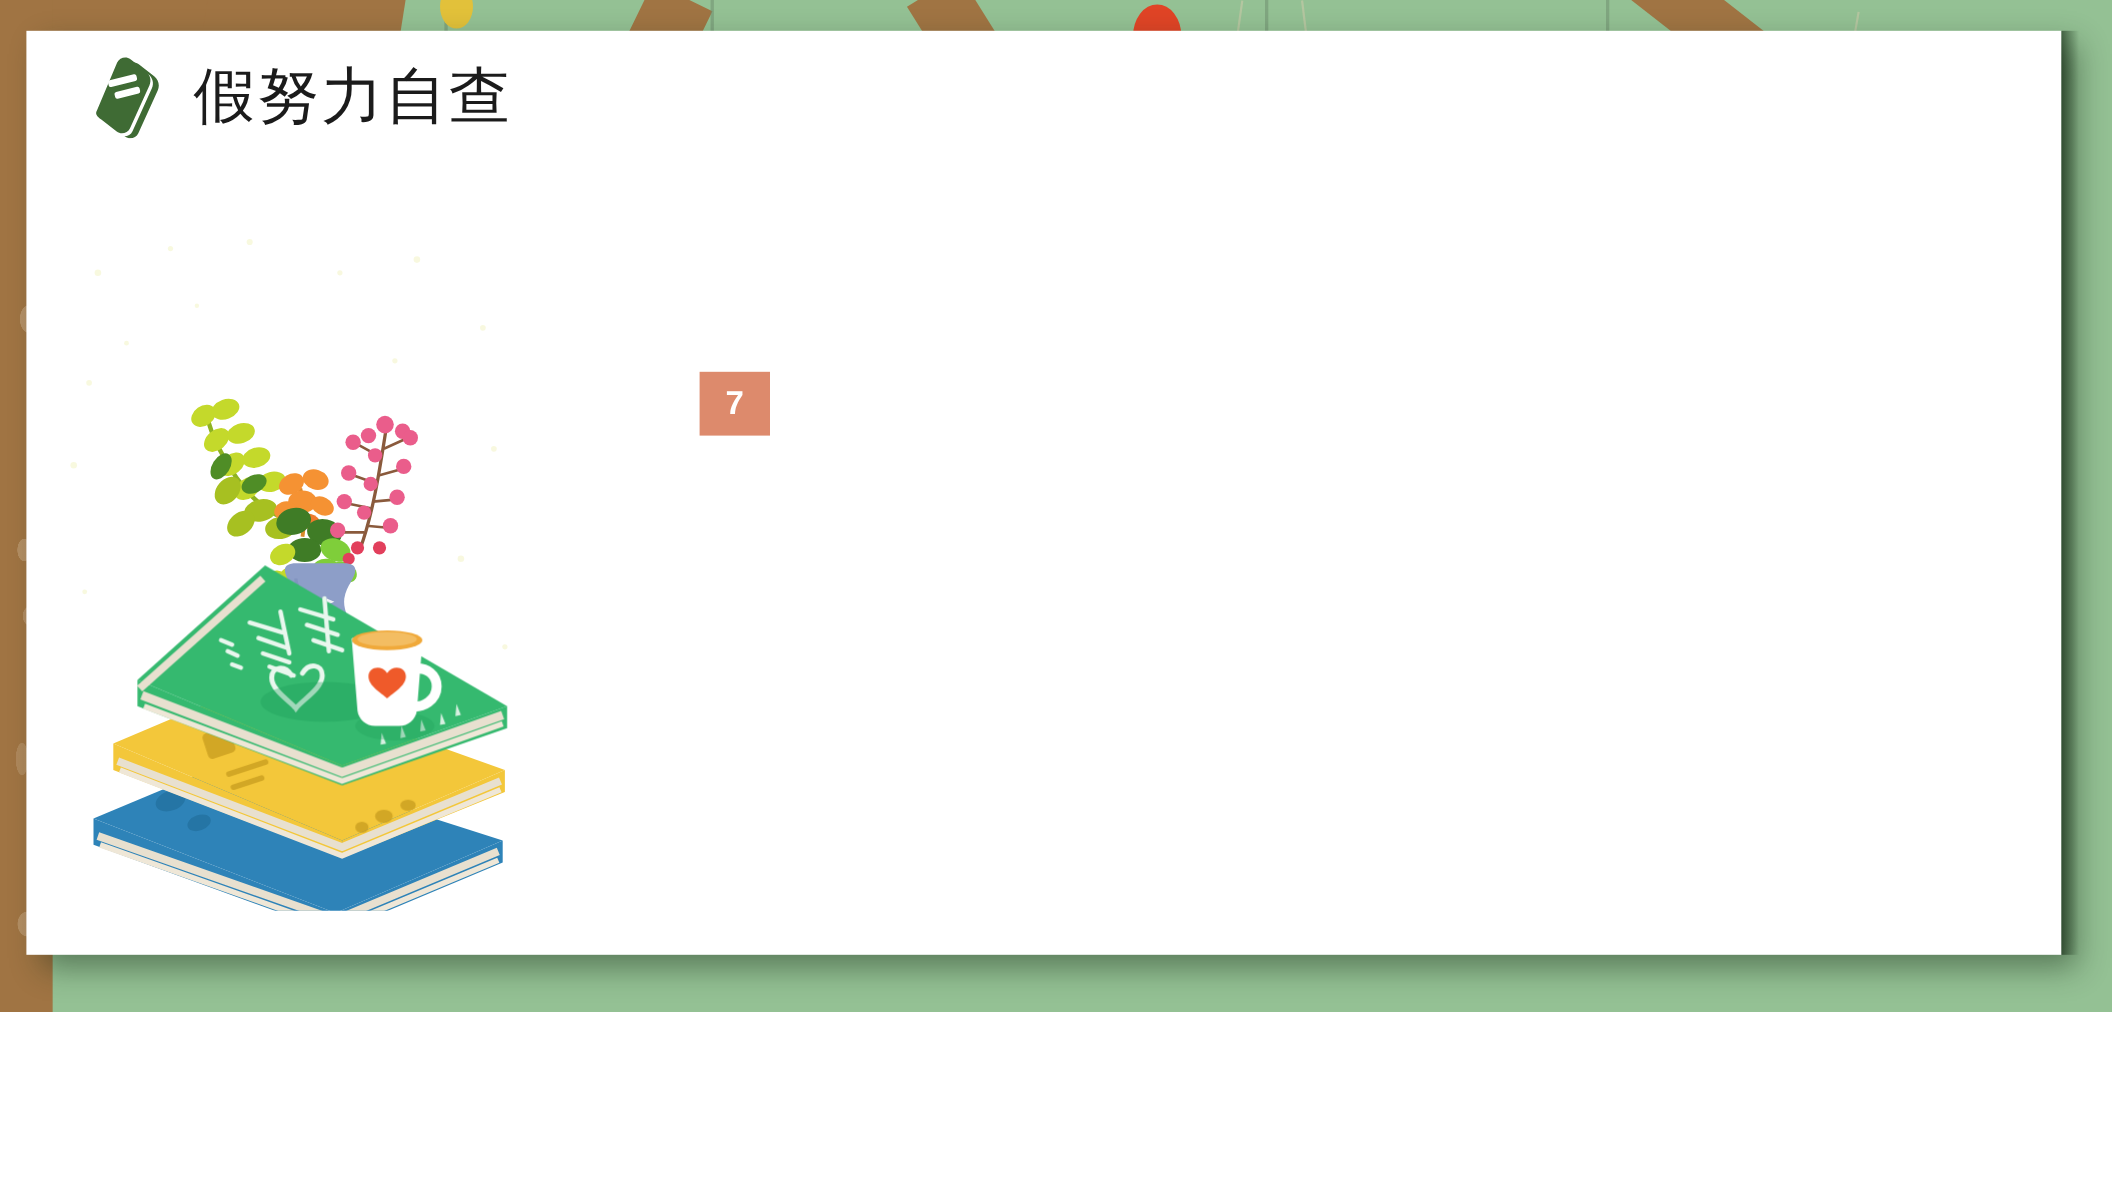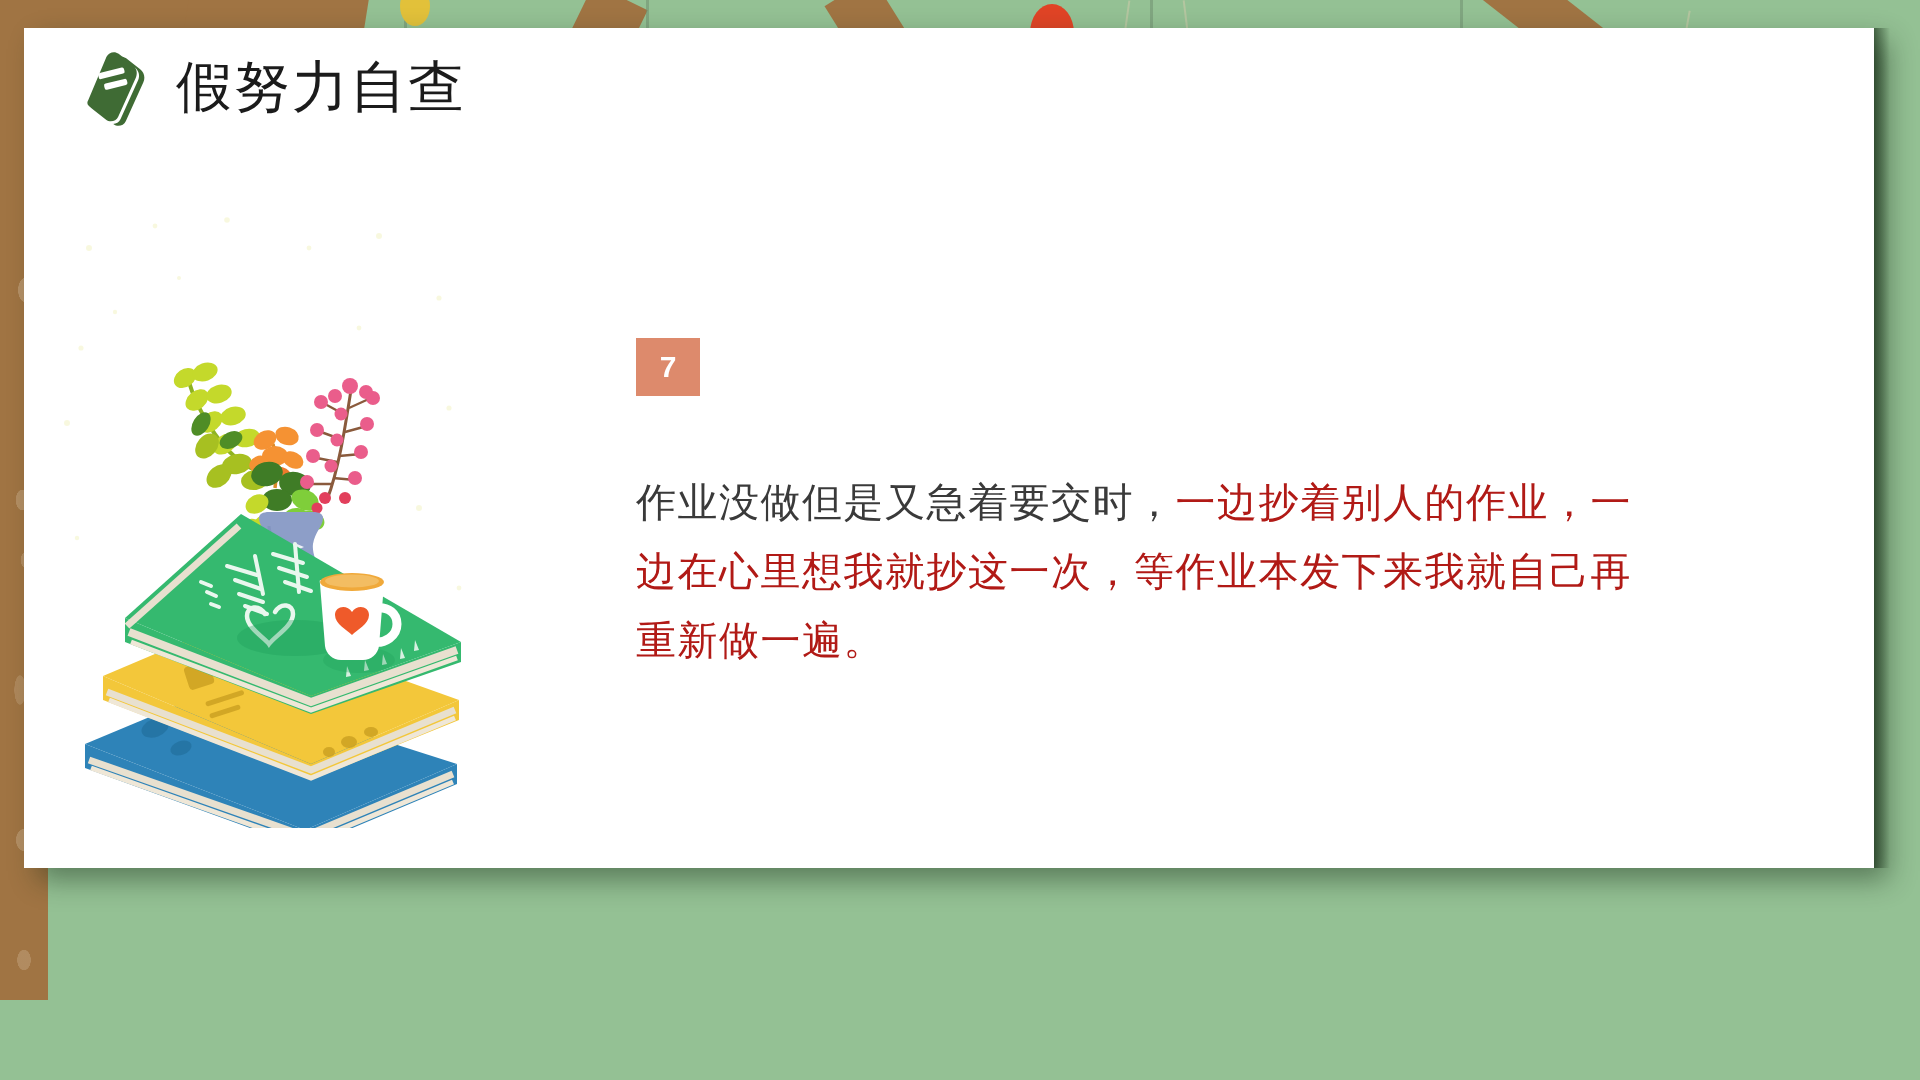--- a/index.html
+++ b/index.html
@@ -5,21 +5,21 @@
   * { margin:0; padding:0; box-sizing:border-box; }
   html, body {
     width:1920px; height:1080px;
     overflow:hidden;
     font-family:"Liberation Sans","DejaVu Sans",sans-serif;
   }
 
   
   #slide {
     position:relative;
-    width:1920px; height:1080px;
+    width:1920px; height:920px;
     background:#94c194;
     overflow:hidden;
   }
   .bg-branch {
     position:absolute;
     background:#a07443;
   }
   .bg-leafline {
     position:absolute;
     background:#6f8f6f;
@@ -384,21 +384,18 @@
                    L261 376 C261 374 260 372 262 372 Z" fill="#ffffff"></path>
           <ellipse cx="293" cy="374" rx="32" ry="9" fill="#f0a93a"></ellipse>
           <ellipse cx="293" cy="373" rx="27" ry="6.5" fill="#f3bd62"></ellipse>
           <path d="M293 404 c-5 -8 -17 -6 -17 3 c0 9 12 15 17 20 c5 -5 17 -11 17 -20 c0 -9 -12 -11 -17 -3 z" fill="#ef5a2a"></path>
         </g>
       </svg>
     </div>
 
     <div id="content">
       <div id="number-badge">7</div>
-      <div id="body-text">
-        <span>作业没做但是又急着要交时，</span><span class="hl">一边抄着别人的作业，一边在心里想我就抄这一次，等作业本发下来我就自己再重新做一遍。</span>
-      </div>
     </div>
 
   </div>
 
   <div id="card-edge-shadow"></div>
 </div>
 
 </body></html>

